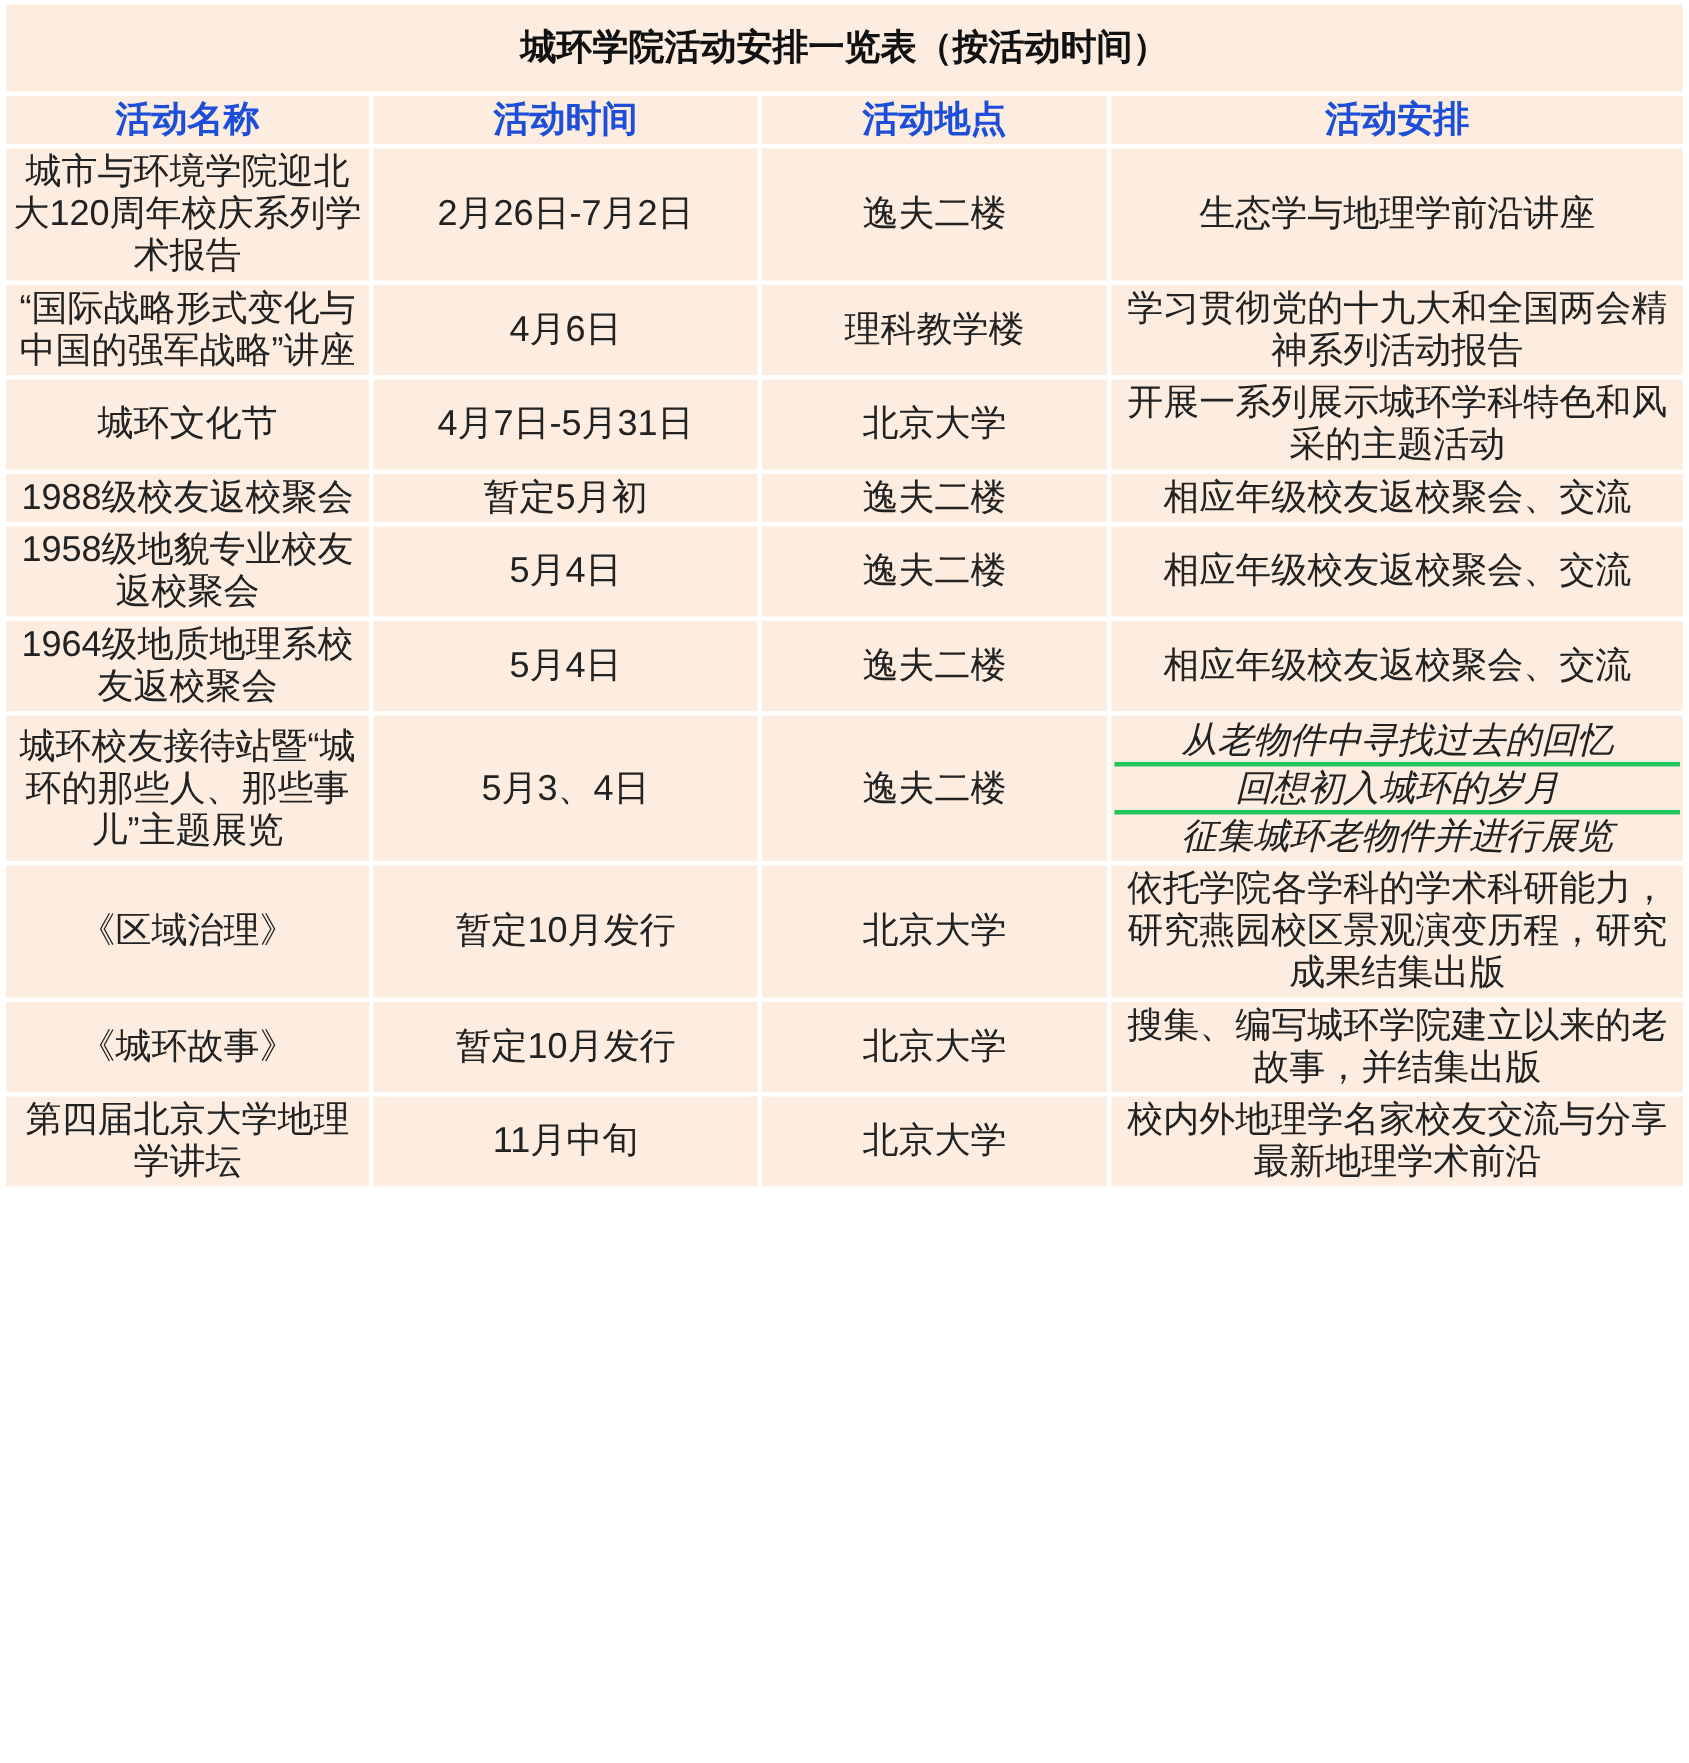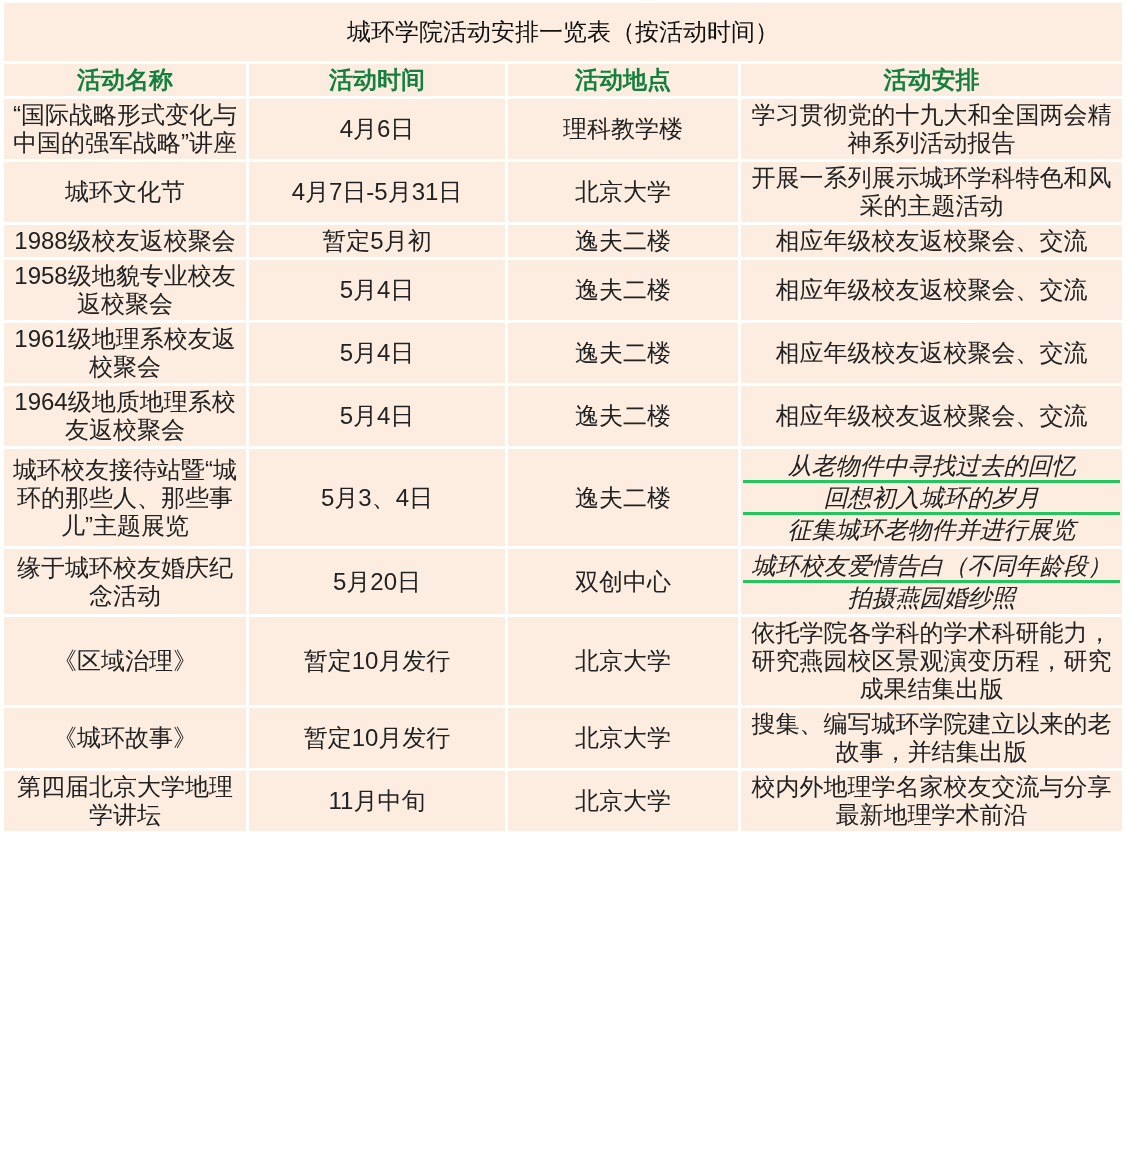--- a/index.html
+++ b/index.html
@@ -24,28 +24,28 @@
     text-align: center;
     vertical-align: middle;
     font-size: 24px;
     line-height: 28px;
     padding: 2px 2px;
     overflow: hidden;
     word-break: break-all;
   }
   td.title-cell {
     font-size: 30px;
-    font-weight: normal;
+    font-weight: bold;
     color: #111111;
     height: 54px;
     line-height: 34px;
   }
   th.header-cell {
     font-weight: bold;
-    color: #15803d;
+    color: #1d4ed8;
     height: 28px;
     padding: 1px 2px;
   }
   td.arr-multi {
     padding: 0;
     font-style: italic;
   }
   td.arr-multi .sub {
     display: flex;
     align-items: center;
@@ -76,20 +76,26 @@
     </tr>
     <tr>
       <th class="header-cell">活动名称</th>
       <th class="header-cell">活动时间</th>
       <th class="header-cell">活动地点</th>
       <th class="header-cell">活动安排</th>
     </tr>
   </thead>
   <tbody id="table-body">
       <tr>
+        <td>城市与环境学院迎北大120周年校庆系列学术报告</td>
+        <td>2月26日-7月2日</td>
+        <td>逸夫二楼</td>
+        <td>生态学与地理学前沿讲座</td>
+      </tr>
+      <tr>
         <td>“国际战略形式变化与中国的强军战略”讲座</td>
         <td>4月6日</td>
         <td>理科教学楼</td>
         <td>学习贯彻党的十九大和全国两会精神系列活动报告</td>
       </tr>
       <tr>
         <td>城环文化节</td>
         <td>4月7日-5月31日</td>
         <td>北京大学</td>
         <td>开展一系列展示城环学科特色和风采的主题活动</td>
@@ -100,48 +106,33 @@
         <td>逸夫二楼</td>
         <td>相应年级校友返校聚会、交流</td>
       </tr>
       <tr>
         <td>1958级地貌专业校友返校聚会</td>
         <td>5月4日</td>
         <td>逸夫二楼</td>
         <td>相应年级校友返校聚会、交流</td>
       </tr>
       <tr>
-        <td>1961级地理系校友返校聚会</td>
-        <td>5月4日</td>
-        <td>逸夫二楼</td>
-        <td>相应年级校友返校聚会、交流</td>
-      </tr>
-      <tr>
         <td>1964级地质地理系校友返校聚会</td>
         <td>5月4日</td>
         <td>逸夫二楼</td>
         <td>相应年级校友返校聚会、交流</td>
       </tr>
       <tr>
         <td>城环校友接待站暨“城环的那些人、那些事儿”主题展览</td>
         <td>5月3、4日</td>
         <td>逸夫二楼</td>
         <td class="arr-multi">
           <div class="sub">从老物件中寻找过去的回忆</div>
           <div class="sub">回想初入城环的岁月</div>
           <div class="sub">征集城环老物件并进行展览</div>
-        </td>
-      </tr>
-      <tr>
-        <td>缘于城环校友婚庆纪念活动</td>
-        <td>5月20日</td>
-        <td>双创中心</td>
-        <td class="arr-multi">
-          <div class="sub">城环校友爱情告白（不同年龄段）</div>
-          <div class="sub">拍摄燕园婚纱照</div>
         </td>
       </tr>
       <tr>
         <td>《区域治理》</td>
         <td>暂定10月发行</td>
         <td>北京大学</td>
         <td>依托学院各学科的学术科研能力，研究燕园校区景观演变历程，研究成果结集出版</td>
       </tr>
       <tr>
         <td>《城环故事》</td>

